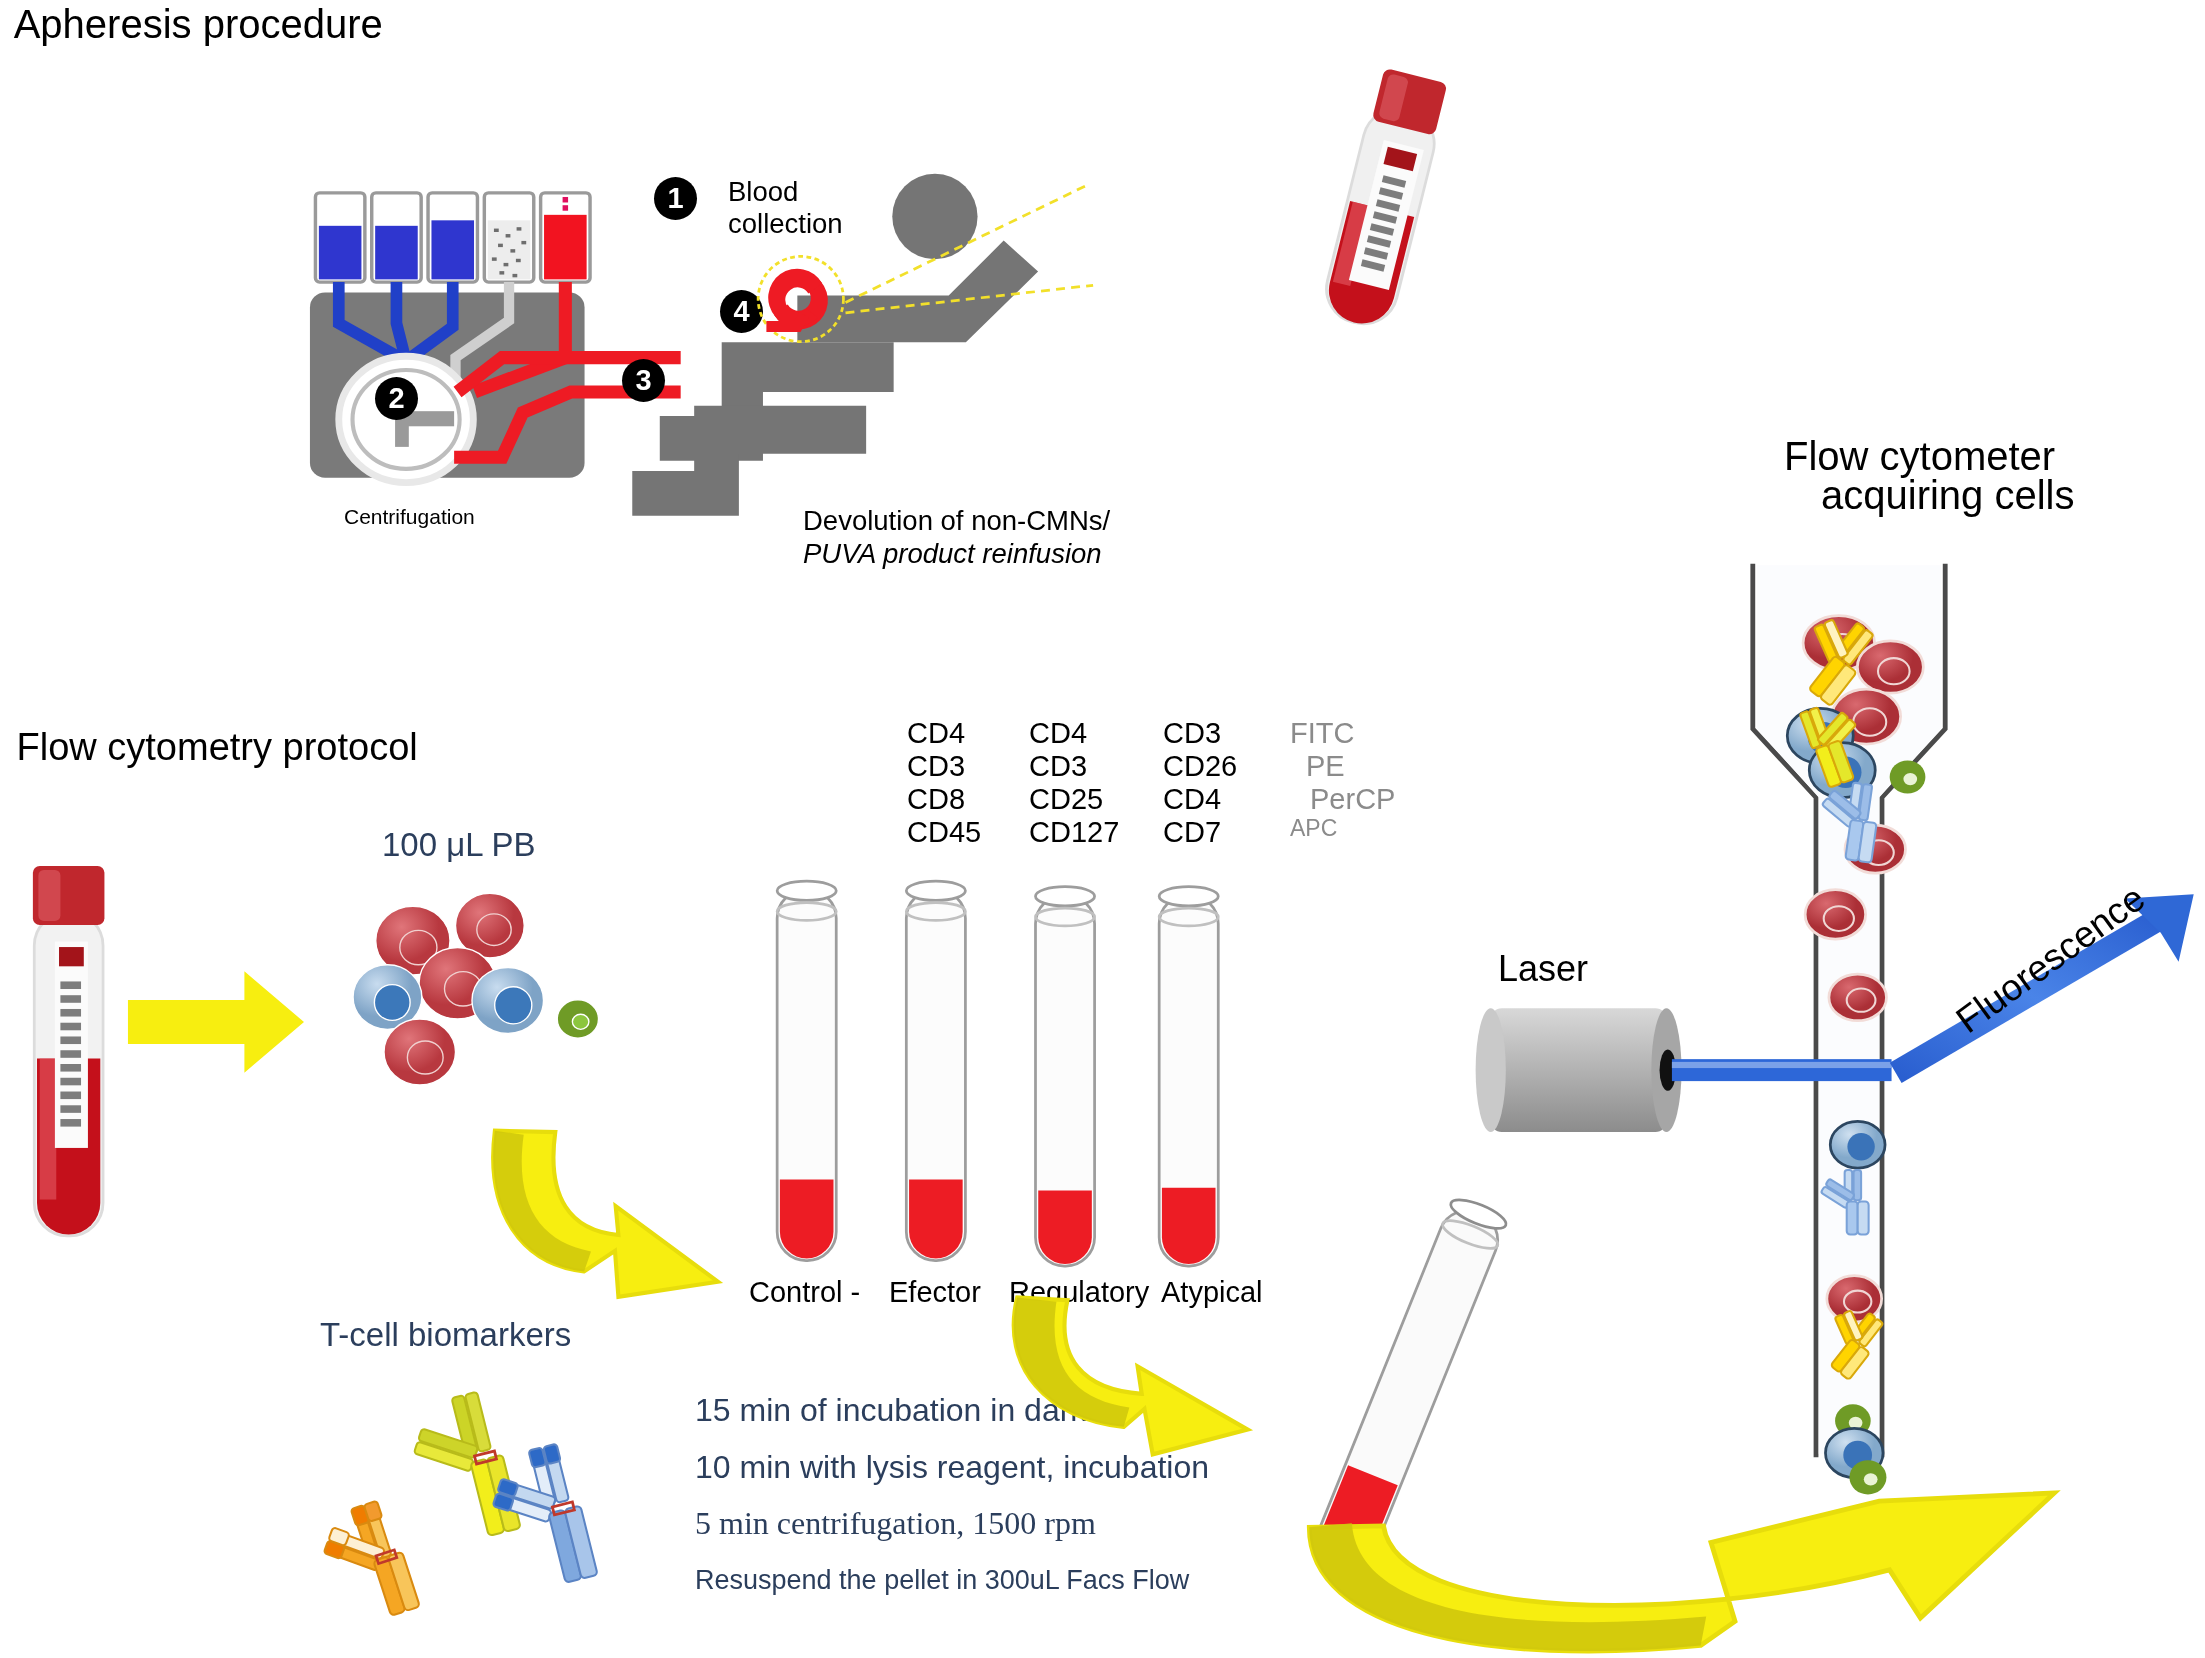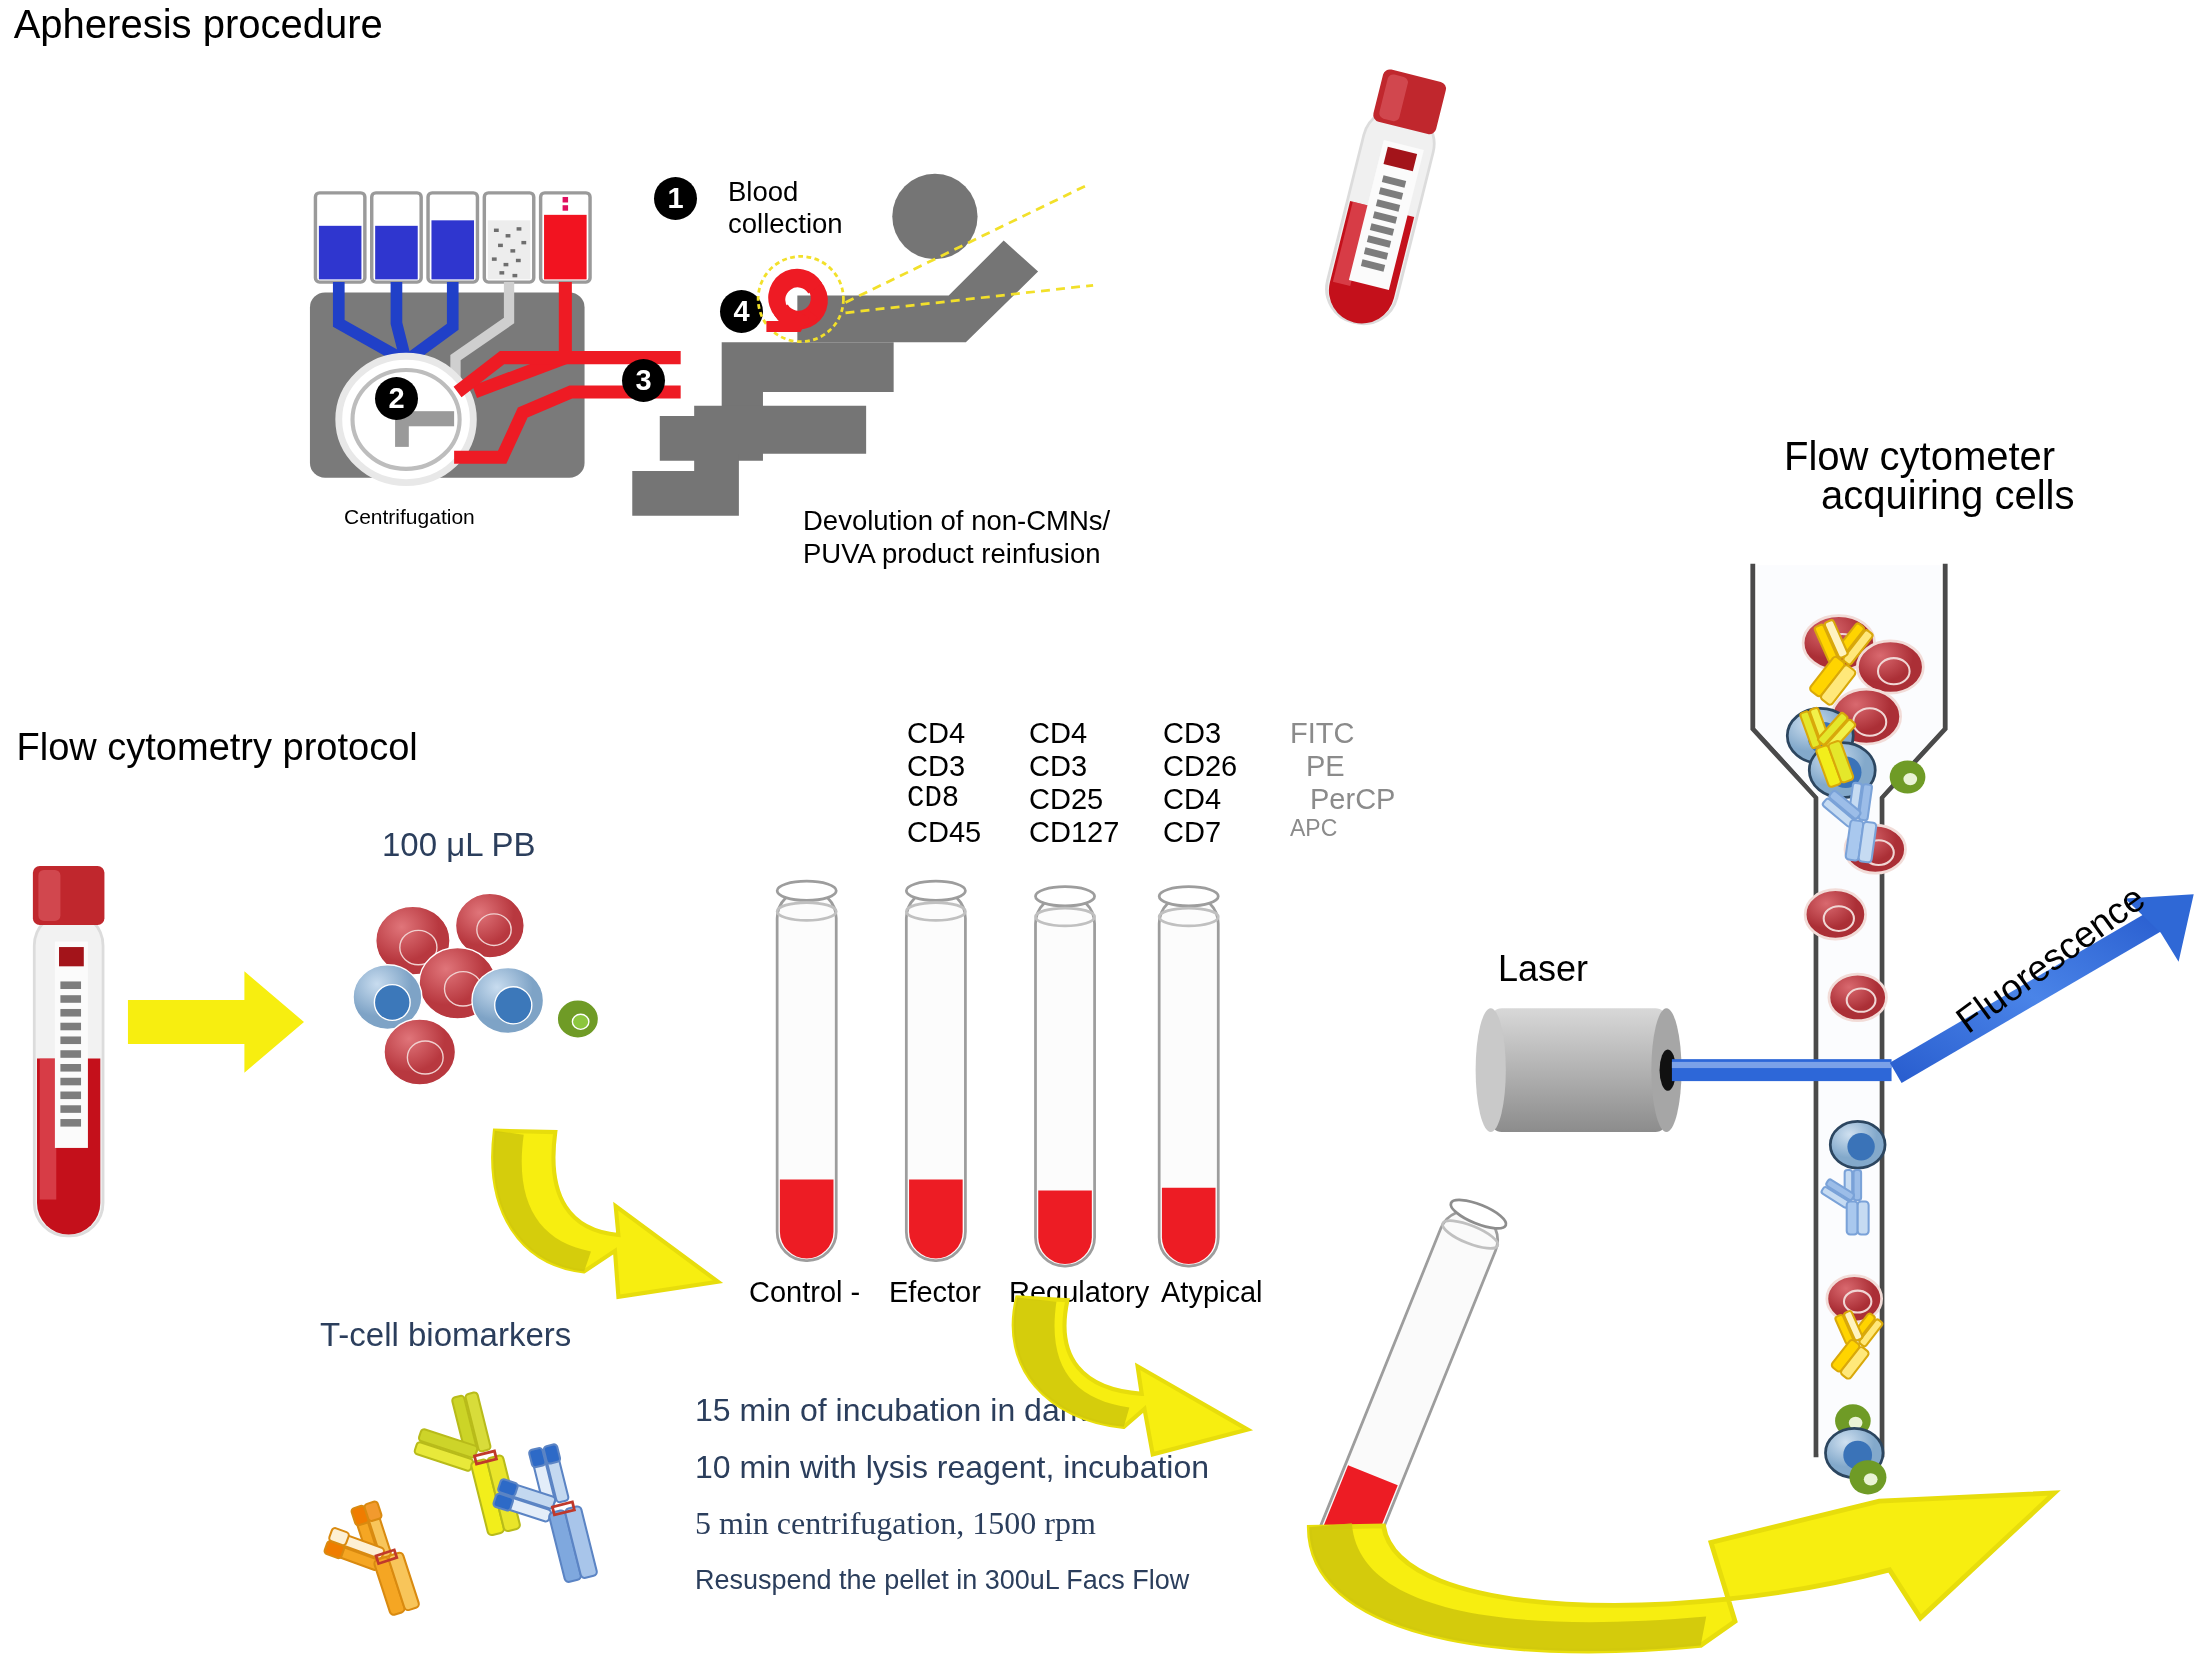--- a/index.html
+++ b/index.html
@@ -88,21 +88,21 @@
 <div class="badge" style="left:375px;top:377px;">2</div>
 <div class="badge" style="left:622px;top:359px;">3</div>
 <div class="badge" style="left:720px;top:290px;">4</div>
 
 <div class="t blk" style="left:728px;top:176px;font-size:27.5px;">Blood</div>
 <div class="t blk" style="left:728px;top:208px;font-size:27.5px;">collection</div>
 
 <div class="t blk" style="left:344px;top:505px;font-size:21px;">Centrifugation</div>
 
 <div class="t blk" style="left:803px;top:505px;font-size:27.5px;">Devolution of non-CMNs/</div>
-<div class="t blk" style="left:803px;top:538px;font-size:27.5px;">PUVA product reinfusion</div>
+<div class="t blk" style="left:803px;top:538px;font-size:27.5px;font-style:italic;">PUVA product reinfusion</div>
 
 <div class="abs" style="left:591px;top:158px;">
   <svg width="509" height="399" viewBox="0 0 740 580">
     <g fill="#757575">
       <circle cx="500" cy="85" r="62"></circle>
       <path d="M300 200 L520 200 L600 120 L650 165 L545 268 L300 268 Z"></path>
       <path d="M300 268 L440 268 L440 340 L250 340 L250 440 L100 440 L100 375 L190 375 L190 268 Z"></path>
       <path d="M255 360 L400 360 L400 430 L215 430 L215 520 L60 520 L60 455 L150 455 L150 360 Z"></path>
     </g>
 
@@ -210,21 +210,21 @@
     <path d="M20 20 C5 140 60 215 150 225 L195 195 L200 262 L345 240 L196 130 L200 172
              C130 166 95 118 108 22 Z" fill="#f7ee10" stroke="#e7dd0c" stroke-width="6"></path>
     <path d="M20 20 C5 140 60 215 150 225 L160 196 C85 182 48 126 62 26 Z" fill="#cfc70c" opacity=".85"></path>
   </svg>
 </div>
 
 <div class="abs" style="left:907px;top:716px;">
   <div style="position:relative;width:495px;height:124px;">
     <div class="t blk" style="left:0px;top:0px;font-size:29px;">CD4</div>
     <div class="t blk" style="left:0px;top:33px;font-size:29px;">CD3</div>
-    <div class="t blk" style="left:0px;top:66px;font-size:29px;font-family:Liberation Mono, monospace;">CD8</div>
+    <div class="t blk" style="left:0px;top:66px;font-size:29px;">CD8</div>
     <div class="t blk" style="left:0px;top:99px;font-size:29px;">CD45</div>
 
     <div class="t blk" style="left:122px;top:0px;font-size:29px;">CD4</div>
     <div class="t blk" style="left:122px;top:33px;font-size:29px;">CD3</div>
     <div class="t blk" style="left:122px;top:66px;font-size:29px;">CD25</div>
     <div class="t blk" style="left:122px;top:99px;font-size:29px;">CD127</div>
 
     <div class="t blk" style="left:256px;top:0px;font-size:29px;">CD3</div>
     <div class="t blk" style="left:256px;top:33px;font-size:29px;">CD26</div>
     <div class="t blk" style="left:256px;top:66px;font-size:29px;">CD4</div>

